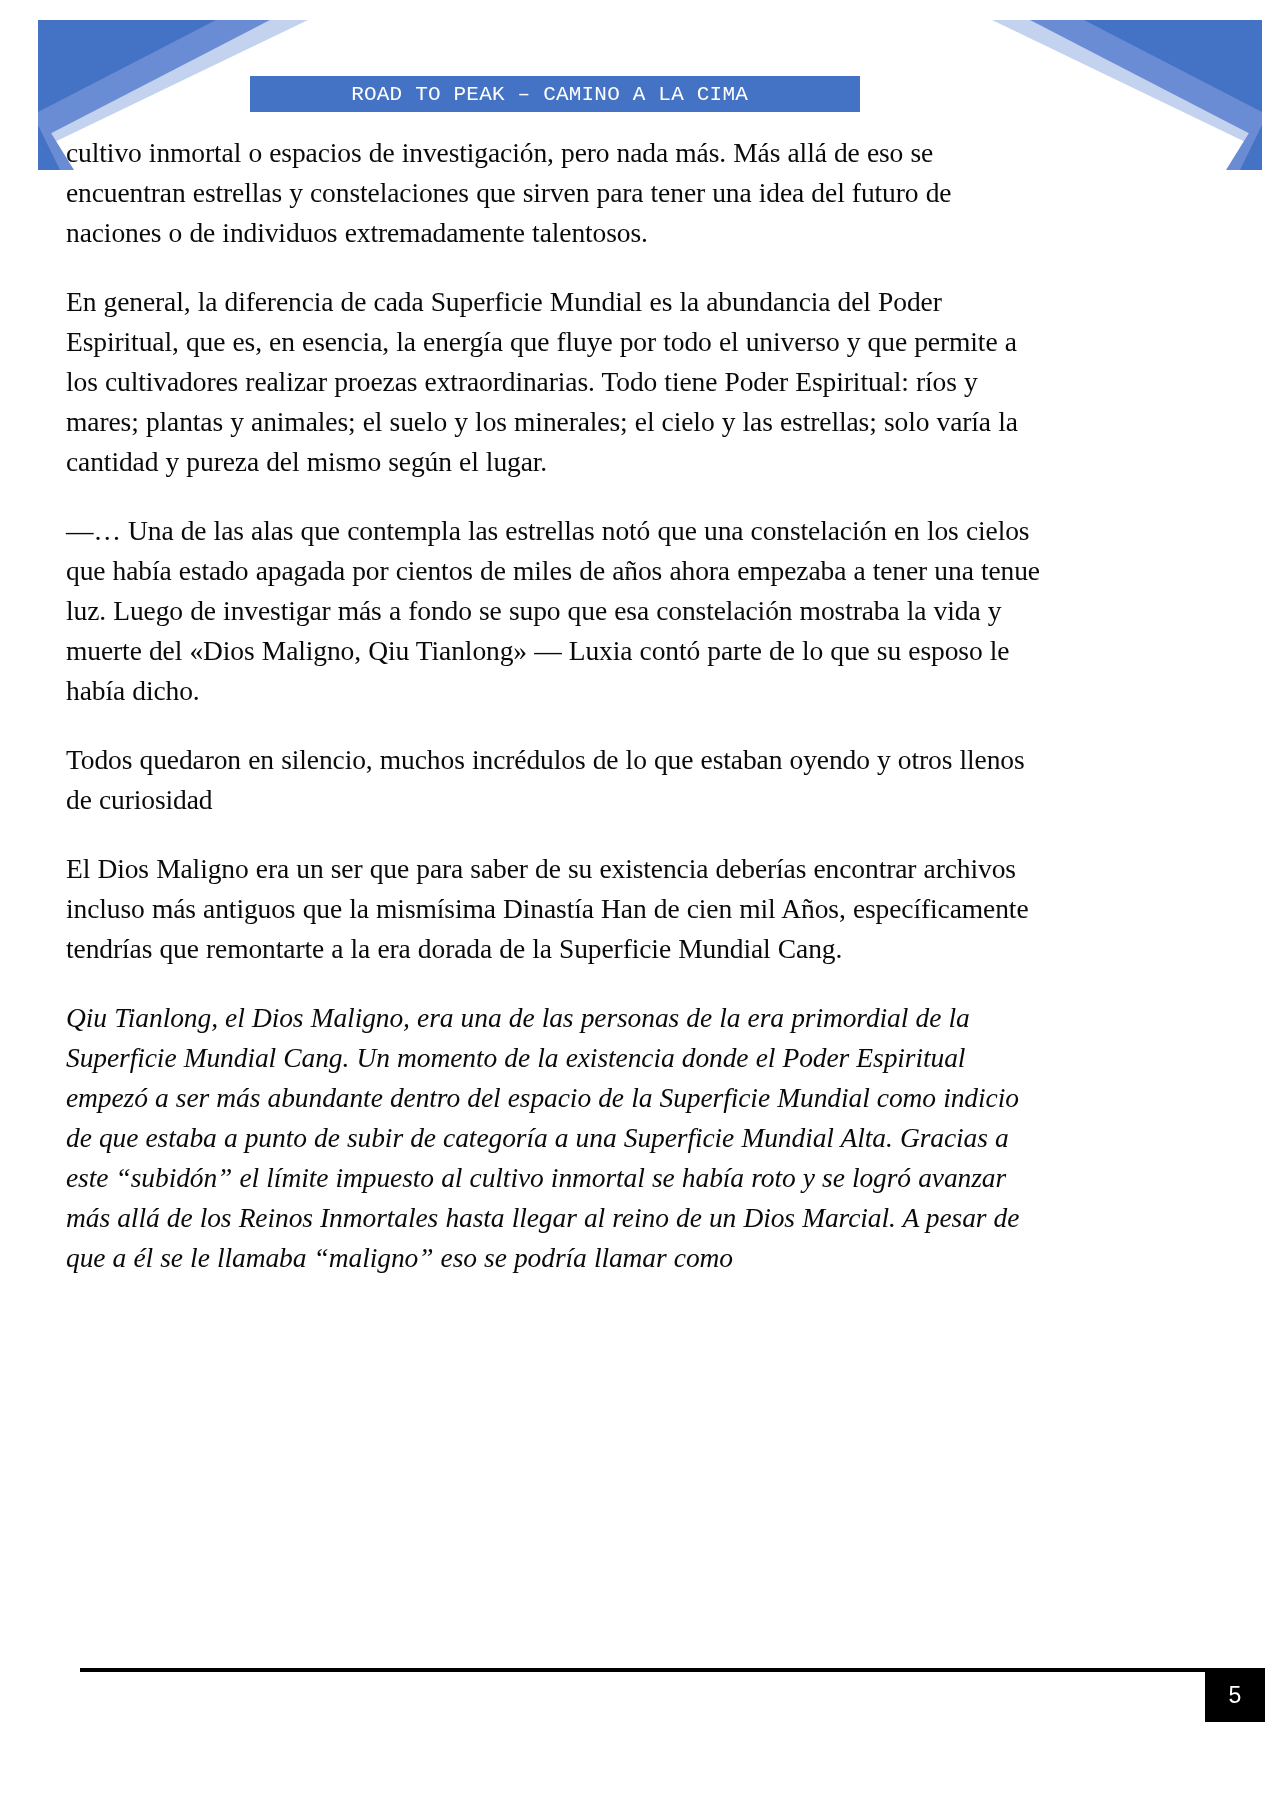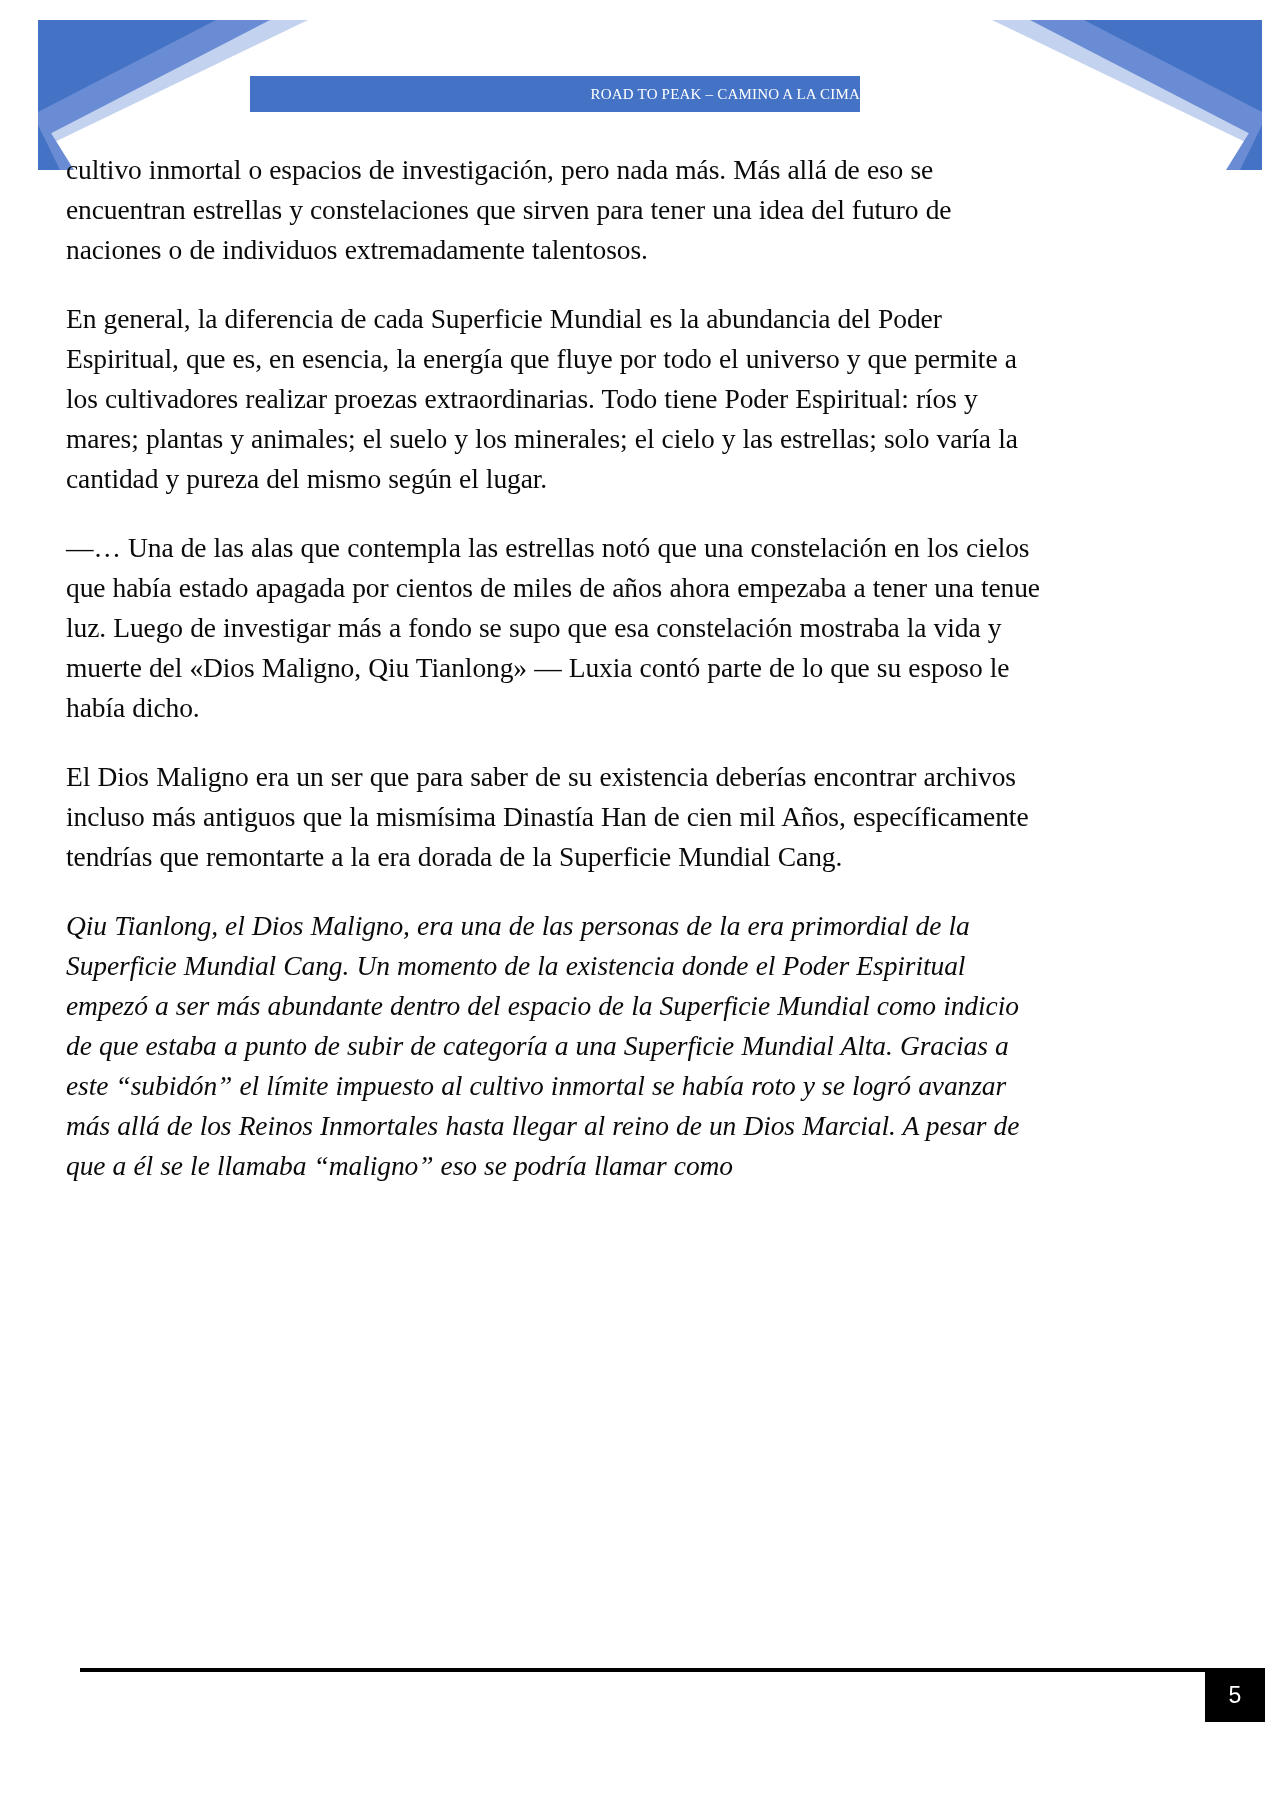--- a/index.html
+++ b/index.html
@@ -40,33 +40,34 @@
     left: 250px;
     top: 76px;
     width: 610px;
     height: 36px;
     background: #4472C4;
     display: flex;
     align-items: center;
     justify-content: flex-end;
   }
   #header-title {
-    font-family: Liberation Serif, serif;
-    font-size: 15px;
+    font-family: Liberation Mono, monospace;
+    font-size: 21px;
     letter-spacing: 0.2px;
     color: #ffffff;
+    padding-right: 112px;
     white-space: nowrap;
     font-weight: 400;
   }
 
   
   #content {
     position: absolute;
     left: 66px;
-    top: 150px;
+    top: 133px;
     width: 982px;
   }
   .para {
     font-size: 27.5px;
     line-height: 40px;
     color: #0a0a0a;
     margin: 0 0 29px 0;
     text-align: left;
     letter-spacing: -0.1px;
     word-spacing: 0.4px;
@@ -126,20 +127,21 @@
   </div>
 
   <div id="header-bar">
     <span id="header-title">ROAD TO PEAK – CAMINO A LA CIMA</span>
   </div>
 
   <div id="content">
     <p class="para">cultivo inmortal o espacios de investigación, pero nada más. Más allá de eso se encuentran estrellas y constelaciones que sirven para tener una idea del futuro de naciones o de individuos extremadamente talentosos.</p>
     <p class="para">En general, la diferencia de cada Superficie Mundial es la abundancia del Poder Espiritual, que es, en esencia, la energía que fluye por todo el universo y que permite a los cultivadores realizar proezas extraordinarias. Todo tiene Poder Espiritual: ríos y mares; plantas y animales; el suelo y los minerales; el cielo y las estrellas; solo varía la cantidad y pureza del mismo según el lugar.</p>
     <p class="para">—… Una de las alas que contempla las estrellas notó que una constelación en los cielos que había estado apagada por cientos de miles de años ahora empezaba a tener una tenue luz. Luego de investigar más a fondo se supo que esa constelación mostraba la vida y muerte del «Dios Maligno, Qiu Tianlong» — Luxia contó parte de lo que su esposo le había dicho.</p>
+    <p class="para">Todos quedaron en silencio, muchos incrédulos de lo que estaban oyendo y otros llenos de curiosidad</p>
     <p class="para">El Dios Maligno era un ser que para saber de su existencia deberías encontrar archivos incluso más antiguos que la mismísima Dinastía Han de cien mil Años, específicamente tendrías que remontarte a la era dorada de la Superficie Mundial Cang.</p>
     <p class="para">Qiu Tianlong, el Dios Maligno, era una de las personas de la era primordial de la Superficie Mundial Cang. Un momento de la existencia donde el Poder Espiritual empezó a ser más abundante dentro del espacio de la Superficie Mundial como indicio de que estaba a punto de subir de categoría a una Superficie Mundial Alta. Gracias a este “subidón” el límite impuesto al cultivo inmortal se había roto y se logró avanzar más allá de los Reinos Inmortales hasta llegar al reino de un Dios Marcial. A pesar de que a él se le llamaba “maligno” eso se podría llamar como</p>
   </div>
 
   <div id="footer-rule"></div>
   <div id="page-number-box">
     <span id="page-number">5</span>
   </div>
 
 </div>

